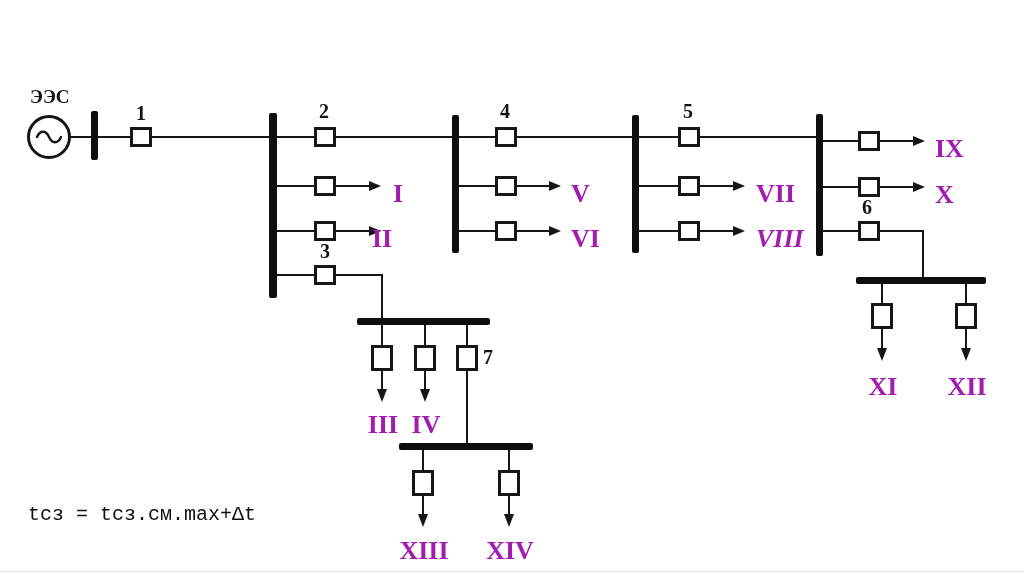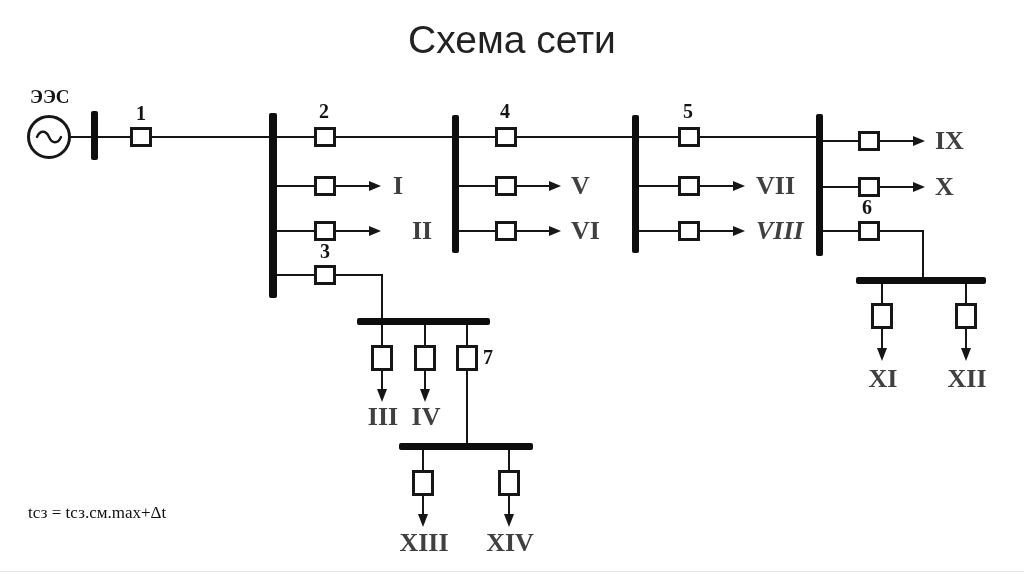--- a/index.html
+++ b/index.html
@@ -15,35 +15,34 @@
   
   .bk{position:absolute;width:16px;height:14px;border:3px solid #161616;background:#fff;}
   .bkv{position:absolute;width:16px;height:20px;border:3px solid #161616;background:#fff;}
   
   .ar{position:absolute;width:0;height:0;border-top:5px solid transparent;
       border-bottom:5px solid transparent;border-left:12px solid #161616;}
   .ad{position:absolute;width:0;height:0;border-left:5px solid transparent;
       border-right:5px solid transparent;border-top:13px solid #161616;}
   
   .num{position:absolute;font:bold 20px "Liberation Serif", serif;color:#141414;line-height:1;}
-  .rn{position:absolute;font:bold 26px "Liberation Serif", serif;color:#404040;line-height:26px;}
+  .rn{position:absolute;font:bold 26px "Liberation Serif", serif;color:#a21caf;line-height:26px;margin-top:8px;}
   .cn{transform:translateX(-50%);}
   .src{position:absolute;font:bold 19px "Liberation Serif", serif;color:#141414;line-height:1;text-align:right;}
   .gen{position:absolute;left:27px;top:115px;width:38px;height:38px;border:3px solid #161616;
        border-radius:50%;background:#fff;display:flex;align-items:center;justify-content:center;}
-  .formula{position:absolute;left:28px;top:503px;font-family:Liberation Serif, serif;
-           font-size:17px;color:#101010;}
+  .formula{position:absolute;left:28px;top:503px;font-family:Liberation Mono, monospace;
+           font-size:20px;color:#101010;}
   .bottom-rule{position:absolute;left:0;top:571px;width:1024px;height:1px;background:#e6e6e6;}
 </style>
 </head>
 <body>
 
 <div class="slide">
 
-  <h1 class="title">Схема сети</h1>
 
   <div>
 
     <div class="src" style="left:30px;top:87px;">ЭЭС</div>
     <div class="gen">
       <svg width="28" height="16" viewBox="0 0 28 16">
         <path d="M2 8 C5 1, 11 1, 14 8 S 23 15, 26 8" fill="none" stroke="#161616" stroke-width="2.4" stroke-linecap="round"></path>
       </svg>
     </div>
 
@@ -59,21 +58,21 @@
     <div class="bk" style="left:314px;top:127px;"></div>
 
     <div class="hl" style="left:277px;top:185px;width:93px;"></div>
     <div class="bk" style="left:314px;top:176px;"></div>
     <div class="ar" style="left:369px;top:181px;"></div>
     <div class="rn" style="left:393px;top:173px;">I</div>
 
     <div class="hl" style="left:277px;top:230px;width:93px;"></div>
     <div class="bk" style="left:314px;top:221px;"></div>
     <div class="ar" style="left:369px;top:226px;"></div>
-    <div class="rn" style="left:412px;top:218px;">II</div>
+    <div class="rn" style="left:372px;top:218px;">II</div>
 
     <div class="num" style="left:320px;top:241px;">3</div>
     <div class="hl" style="left:277px;top:274px;width:106px;"></div>
     <div class="bk" style="left:314px;top:265px;"></div>
     <div class="vl" style="left:381px;top:274px;height:47px;"></div>
 
     <div class="bus" style="left:452px;top:115px;width:7px;height:138px;"></div>
 
     <div class="num" style="left:500px;top:101px;">4</div>
     <div class="bk" style="left:495px;top:127px;"></div>

